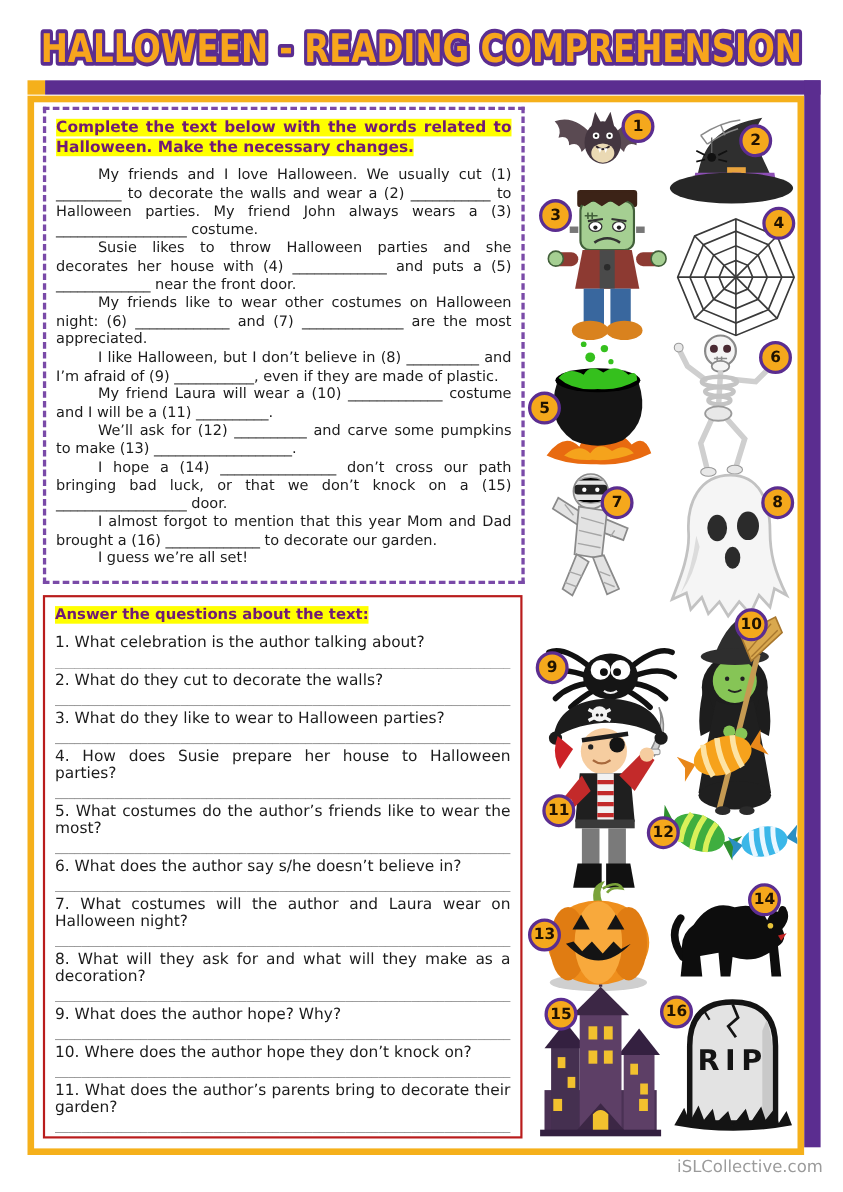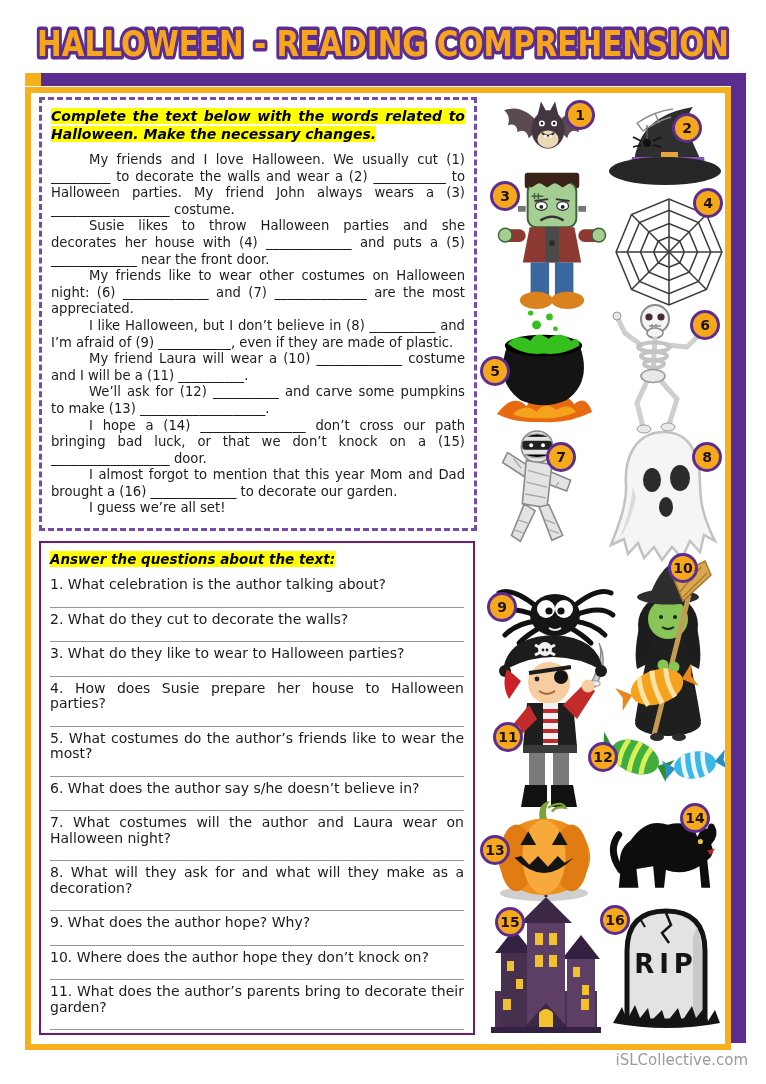--- a/index.html
+++ b/index.html
@@ -6,24 +6,24 @@
   body{width:766px;height:1084px;position:relative;overflow:hidden;
        font-family:"DejaVu Sans","Liberation Sans",sans-serif;color:#1c1c1c;}
   .title-wrap{position:absolute;left:28px;top:16px;width:710px;height:52px;}
   .bar-cap{position:absolute;left:25px;top:73px;width:16px;height:13px;background:#f5b01b;}
   .bar-h{position:absolute;left:41px;top:73px;width:705px;height:13px;background:#5b2d90;}
   .bar-v{position:absolute;left:731px;top:73px;width:15px;height:970px;background:#5b2d90;}
   .main-box{position:absolute;left:25px;top:87px;width:706px;height:963px;background:#fff;
             border:6px solid #f5b01b;box-sizing:border-box;overflow:hidden;}
   .gapfill{position:absolute;left:8px;top:4px;width:438px;height:434px;border:3px dashed #7a4aa8;
            box-sizing:border-box;padding:7px 9px;overflow:hidden;}
-  .hl{background:#ffff00;font-weight:bold;color:#000000;font-style:italic;}
+  .hl{background:#ffff00;font-weight:bold;color:#701a75;}
   .instructions{font-size:14px;line-height:18px;text-align:justify;margin:0 0 9px 0;}
   .para{font-size:13.2px;line-height:16.6px;text-align:justify;text-indent:38px;margin:0;}
-  .qbox{position:absolute;left:8px;top:448px;width:436px;height:494px;border:2px solid #701a75;
+  .qbox{position:absolute;left:8px;top:448px;width:436px;height:494px;border:2px solid #b91c1c;
         box-sizing:border-box;padding:8px 9px;overflow:hidden;}
   .qheading{margin:0 0 10px 0;font-size:13.5px;}
   .q-text{font-size:14px;line-height:15.5px;text-align:justify;}
   .a-line{font-size:12px;line-height:13px;height:13px;color:#8a8a8a;white-space:nowrap;
           overflow:hidden;margin:2px 0 4px 0;}
   .cell{position:absolute;}
   .cell svg{display:block;width:100%;height:100%;}
   .badge{position:absolute;width:30px;height:30px;border-radius:50%;background:#f5a81c;
          border:3px solid #5b2d90;box-sizing:border-box;display:flex;align-items:center;
          justify-content:center;font-weight:bold;font-size:14px;color:#201200;z-index:8;}

